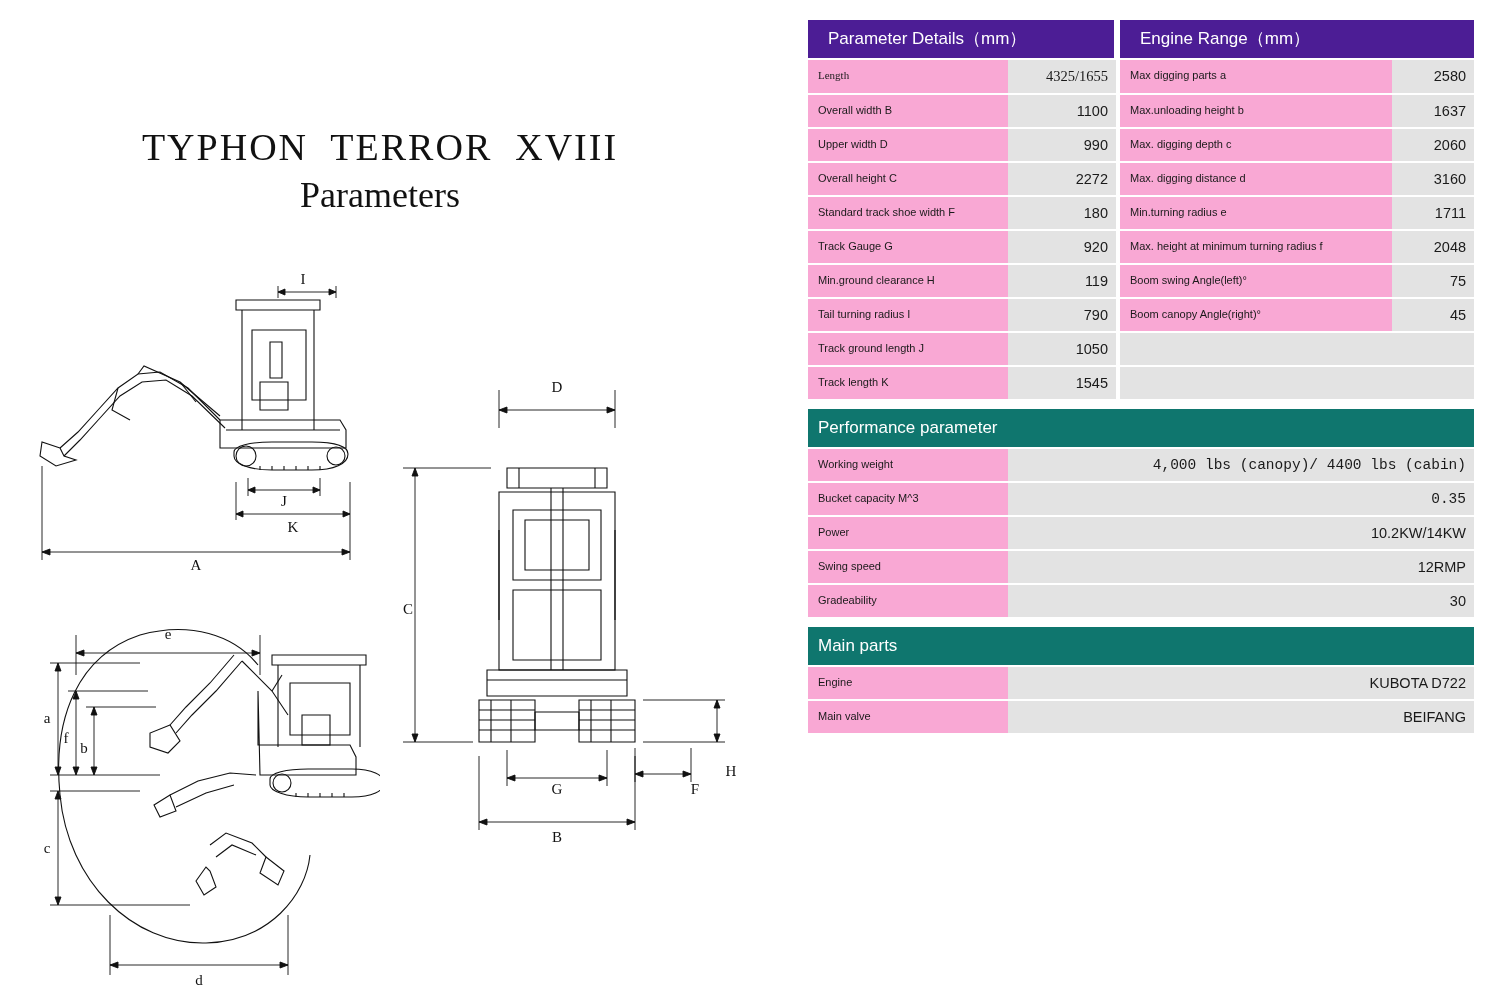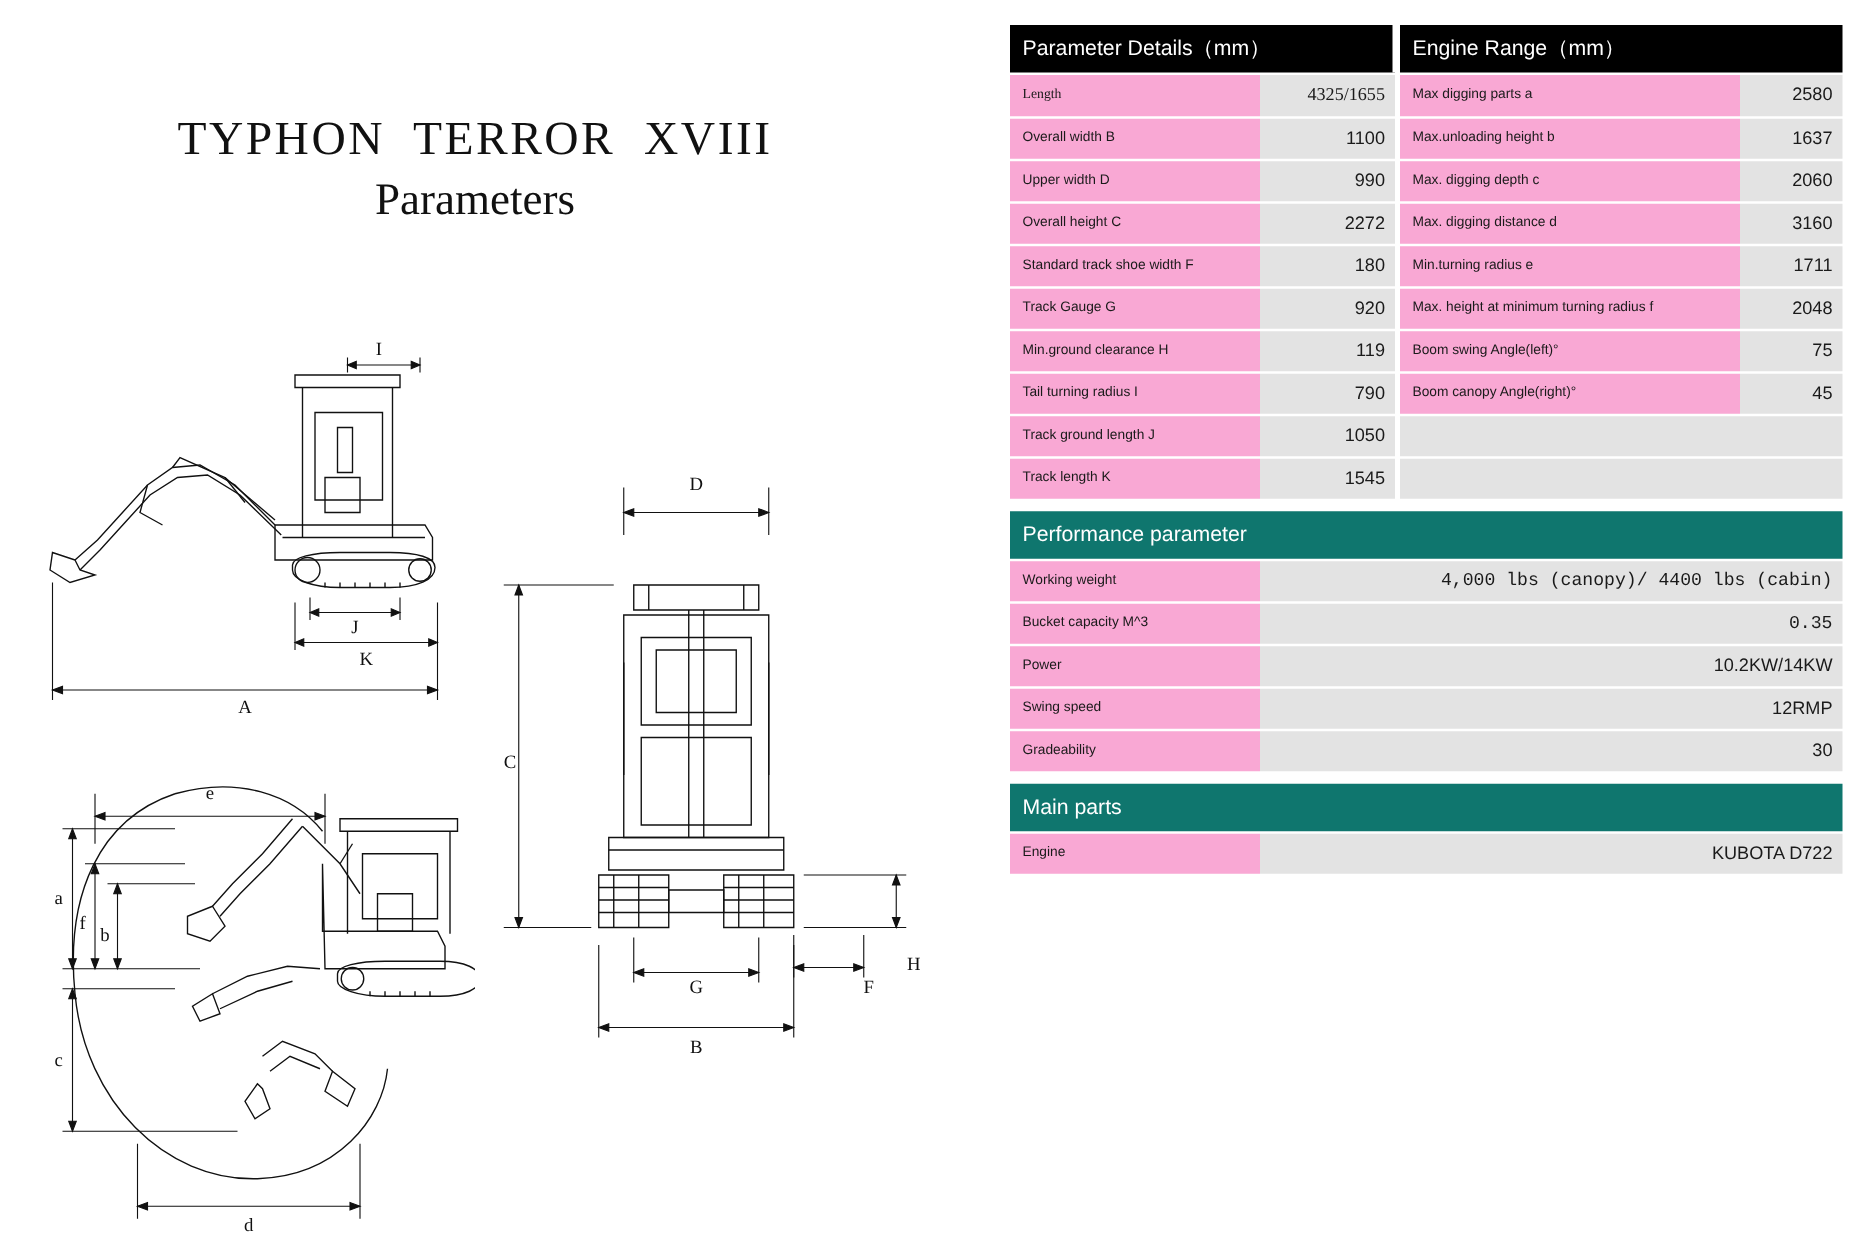--- a/index.html
+++ b/index.html
@@ -28,20 +28,21 @@
     top: 88px; left: 0; width: 760px;
     text-align: center;
     font-family: "Liberation Serif", serif;
     color: #111;
   }
   #title-main {
     font-size: 38px;
     letter-spacing: 2px;
     line-height: 1.25;
     white-space: pre;
+    margin-top: 36px;
   }
   #title-sub {
     font-size: 36px;
     line-height: 1.3;
   }
   .drawing { position: absolute; }
   .dim-label {
     font-family: "Liberation Serif", serif;
     font-size: 15px;
     fill: #111;
@@ -54,24 +55,24 @@
     background: #ffffff;
     padding: 18px 18px 0 18px;
   }
   .tbl {
     width: 666px;
     border-collapse: separate;
     border-spacing: 0 2px;
     table-layout: fixed;
   }
   .hdr-row td {
-    background: #000000;
+    background: #4c1d95;
     color: #ffffff;
     font-size: 17px;
-    padding: 9px 10px;
+    padding: 9px 20px;
     vertical-align: middle;
     line-height: 1.15;
   }
   .hdr-row td.left-hdr { border-right: 2px solid #ffffff; }
   td.cellname {
     background: #f9a8d4;
     color: #1a1a1a;
     font-size: 11px;
     padding: 8px 10px;
     line-height: 1.2;
@@ -441,16 +442,20 @@
           <col style="width:466px">
         </colgroup>
       <tbody>
         <tr class="sec-hdr">
           <td colspan="2">Main parts</td>
         </tr>
         <tr>
           <td class="cellname">Engine</td>
           <td class="cellval">KUBOTA D722</td>
         </tr>
+        <tr>
+          <td class="cellname">Main valve</td>
+          <td class="cellval">BEIFANG</td>
+        </tr>
       </tbody>
     </table>
   </div>
 </div>
 
 </body></html>

